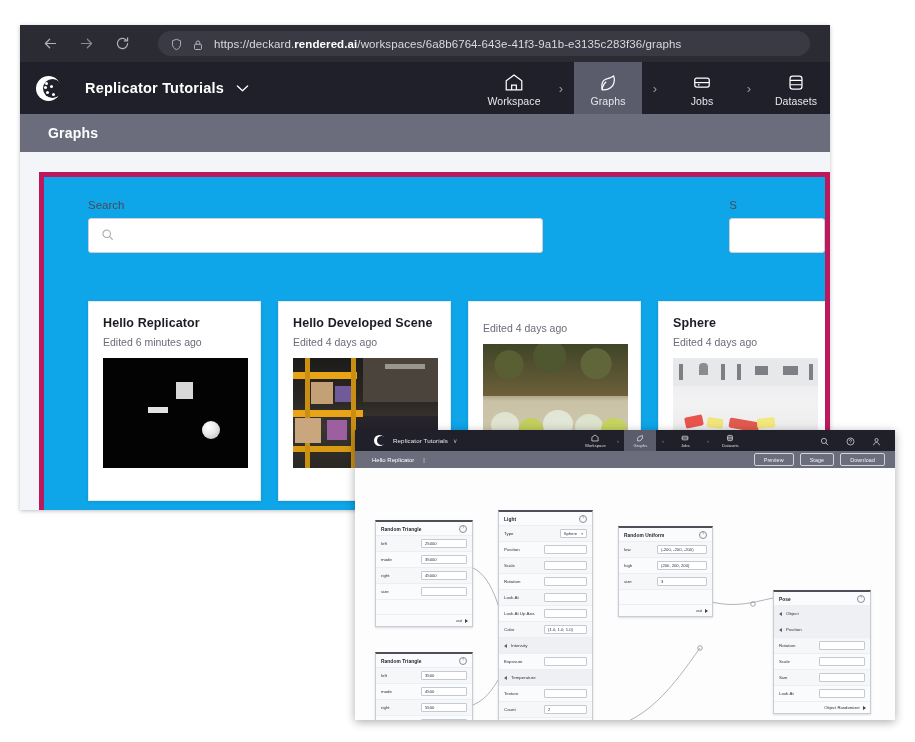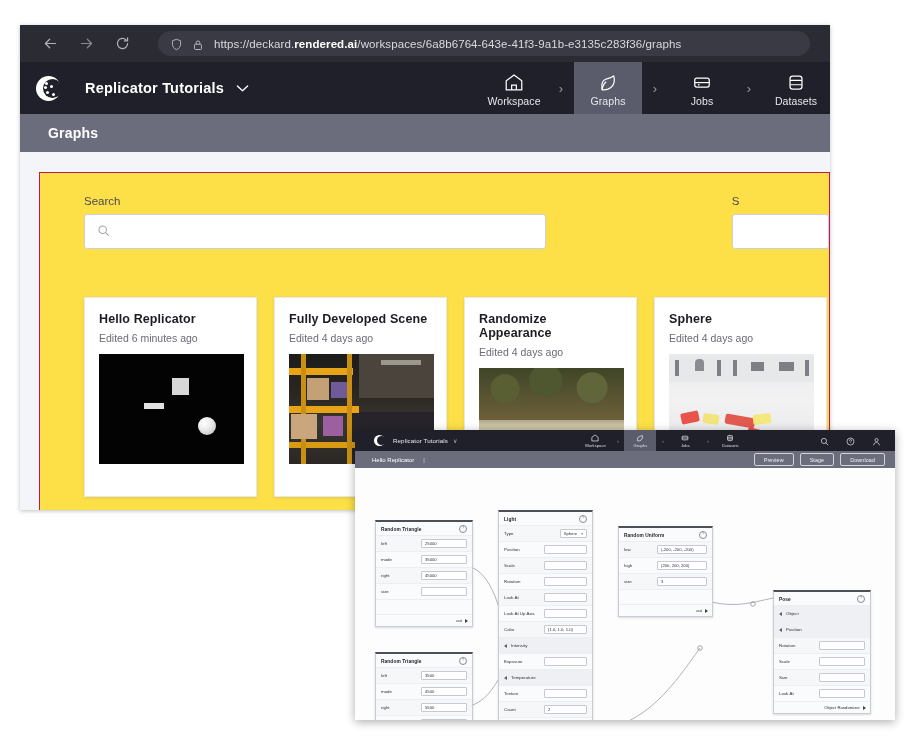--- a/index.html
+++ b/index.html
@@ -70,22 +70,22 @@
   .page-band{
     height:38px;background:#6c6d7c;display:flex;align-items:center;padding-left:28px;
   }
   .page-band .pt{color:#ffffff;font-size:14px;font-weight:bold;letter-spacing:.2px;}
 
   
   .content{
     background:#f4f5f8;height:358px;position:relative;padding:0;
   }
   .content-inner{
-    position:absolute;left:19px;top:20px;right:0px;bottom:-10px;background:#fde047;
-    border:1px solid #be185d;overflow:hidden;
+    position:absolute;left:19px;top:20px;right:0px;bottom:-10px;background:#0ea5e9;
+    border:5px solid #be185d;overflow:hidden;
   }
   .search-row{display:flex;padding:22px 0 0 44px;}
   .search-col{width:570px;}
   .search-lbl{font-size:11.5px;color:#4a4a55;margin-bottom:7px;}
   .search-box{
     height:33px;border:1px solid #cdcfd6;border-radius:3px;display:flex;align-items:center;padding:0 12px;
     background:#fff;
   }
   .search-box .s-ico{opacity:.55;}
   .search-inp{
@@ -384,40 +384,39 @@
             <div class="card-title">Hello Replicator</div>
             <div class="card-sub">Edited 6 minutes ago</div>
             <div class="thumb t-black">
               <div class="cube"></div>
               <div class="sphere"></div>
               <div class="bar"></div>
             </div>
           </div>
 
           <div class="card">
-            <div class="card-title">Fully Developed Scene</div>
+            <div class="card-title">Hello Developed Scene</div>
             <div class="card-sub">Edited 4 days ago</div>
             <div class="thumb t-wh">
               <div class="wall"></div>
               <div class="floor"></div>
               <div class="ceil"></div>
               <div class="rackA"></div>
               <div class="rackB"></div>
               <div class="rackC"></div>
               <div class="post1"></div>
               <div class="post2"></div>
               <div class="box1"></div>
               <div class="box2"></div>
               <div class="box3"></div>
               <div class="box4"></div>
             </div>
           </div>
 
           <div class="card">
-            <div class="card-title">Randomize Appearance</div>
             <div class="card-sub">Edited 4 days ago</div>
             <div class="thumb t-nat">
               <div class="tree"></div>
               <div class="b b1"></div>
               <div class="b b2"></div>
               <div class="b b3"></div>
               <div class="b b4"></div>
               <div class="b b5"></div>
               <div class="b b6"></div>
               <div class="b b7"></div>

